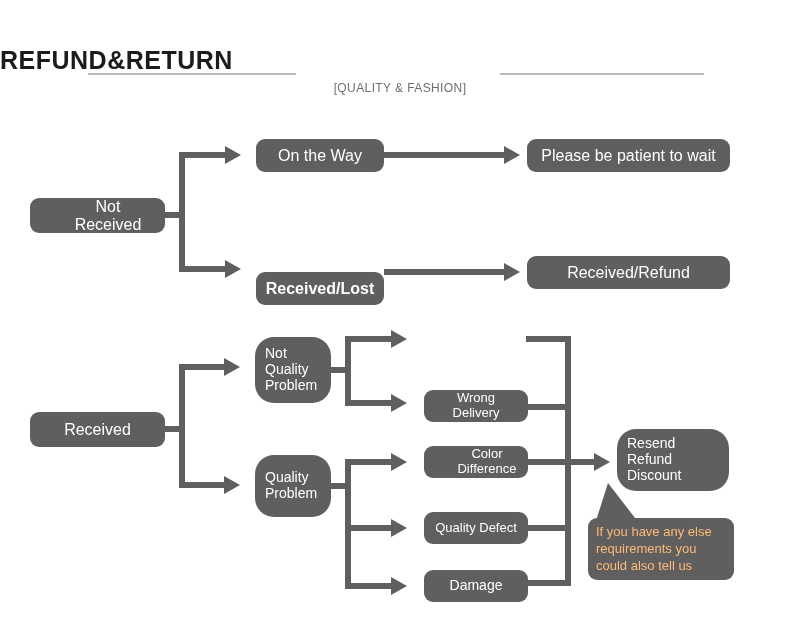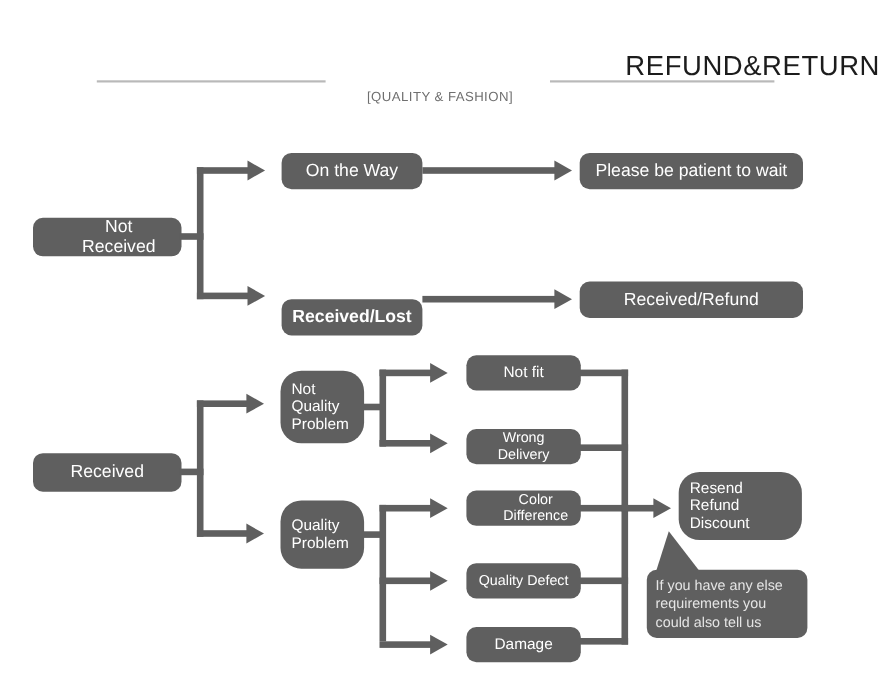--- a/index.html
+++ b/index.html
@@ -17,23 +17,23 @@
     background: #ffffff;
     overflow: hidden;
   }
 
   
   #header-title {
     position: absolute;
     left: 0;
     top: 46px;
     width: 800px;
-    text-align: right;
+    text-align: left;
     font-size: 25px;
-    font-weight: normal;
+    font-weight: bold;
     letter-spacing: 0.5px;
     color: #1c1c1c;
   }
   #header-subtitle {
     position: absolute;
     left: 0;
     top: 81px;
     width: 800px;
     text-align: center;
     font-size: 12px;
@@ -87,21 +87,21 @@
   }
 
   
   #callout {
     position: absolute;
     left: 588px;
     top: 518px;
     width: 146px;
     height: 62px;
     background: #5f5f5f;
-    color: #e5e5e5;
+    color: #fdba74;
     border-radius: 9px;
     font-size: 13px;
     line-height: 1.32;
     white-space: pre-line;
     padding: 5px 8px;
     box-sizing: border-box;
   }
   #callout-tail {
     position: absolute;
     left: 594px;
@@ -171,21 +171,20 @@
 
   <div class="line h" style="left:329px; top:483px; width:20px;"></div>
   <div class="line v" style="left:345px; top:459px; height:124px;"></div>
   <div class="line h" style="left:345px; top:459px; width:48px;"></div>
   <div class="arrow" style="left:391px; top:453px;"></div>
   <div class="line h" style="left:345px; top:525px; width:48px;"></div>
   <div class="arrow" style="left:391px; top:519px;"></div>
   <div class="line h" style="left:345px; top:583px; width:48px;"></div>
   <div class="arrow" style="left:391px; top:577px;"></div>
 
-  <div class="node center node-sm" style="left:424px; top:323px; width:104px; height:32px;">Not fit</div>
   <div class="node center node-xs" style="left:424px; top:390px; width:104px; height:32px;">Wrong Delivery</div>
   <div class="node center node-xs" style="left:424px; top:446px; width:104px; height:32px;padding-left:32px;">Color Difference</div>
   <div class="node center node-xs" style="left:424px; top:512px; width:104px; height:32px;">Quality Defect</div>
   <div class="node center node-sm" style="left:424px; top:570px; width:104px; height:32px;">Damage</div>
 
   <div class="line v" style="left:565px; top:336px; height:250px;"></div>
   <div class="line h" style="left:526px; top:336px; width:45px;"></div>
   <div class="line h" style="left:526px; top:404px; width:45px;"></div>
   <div class="line h" style="left:526px; top:459px; width:45px;"></div>
   <div class="line h" style="left:526px; top:525px; width:45px;"></div>

